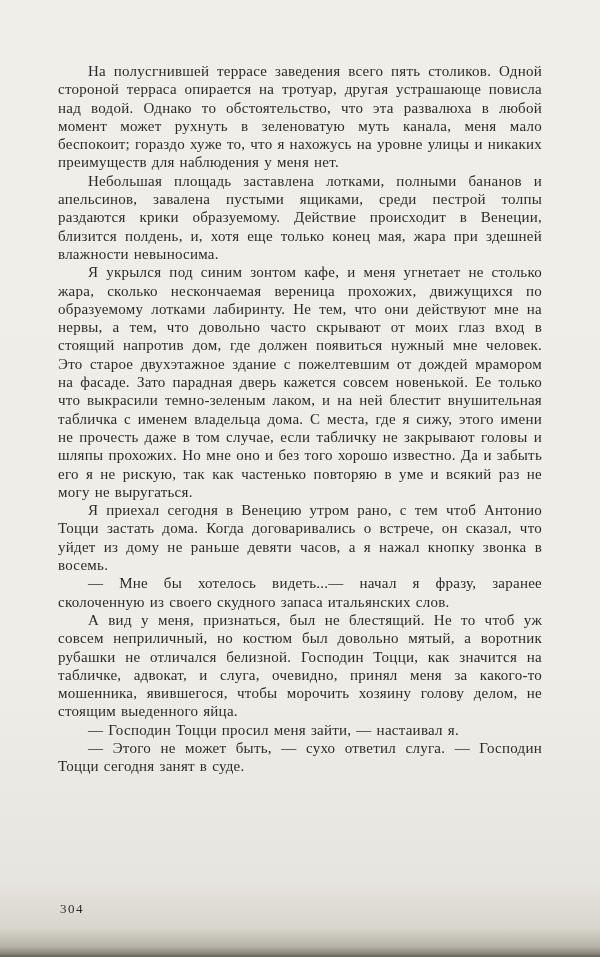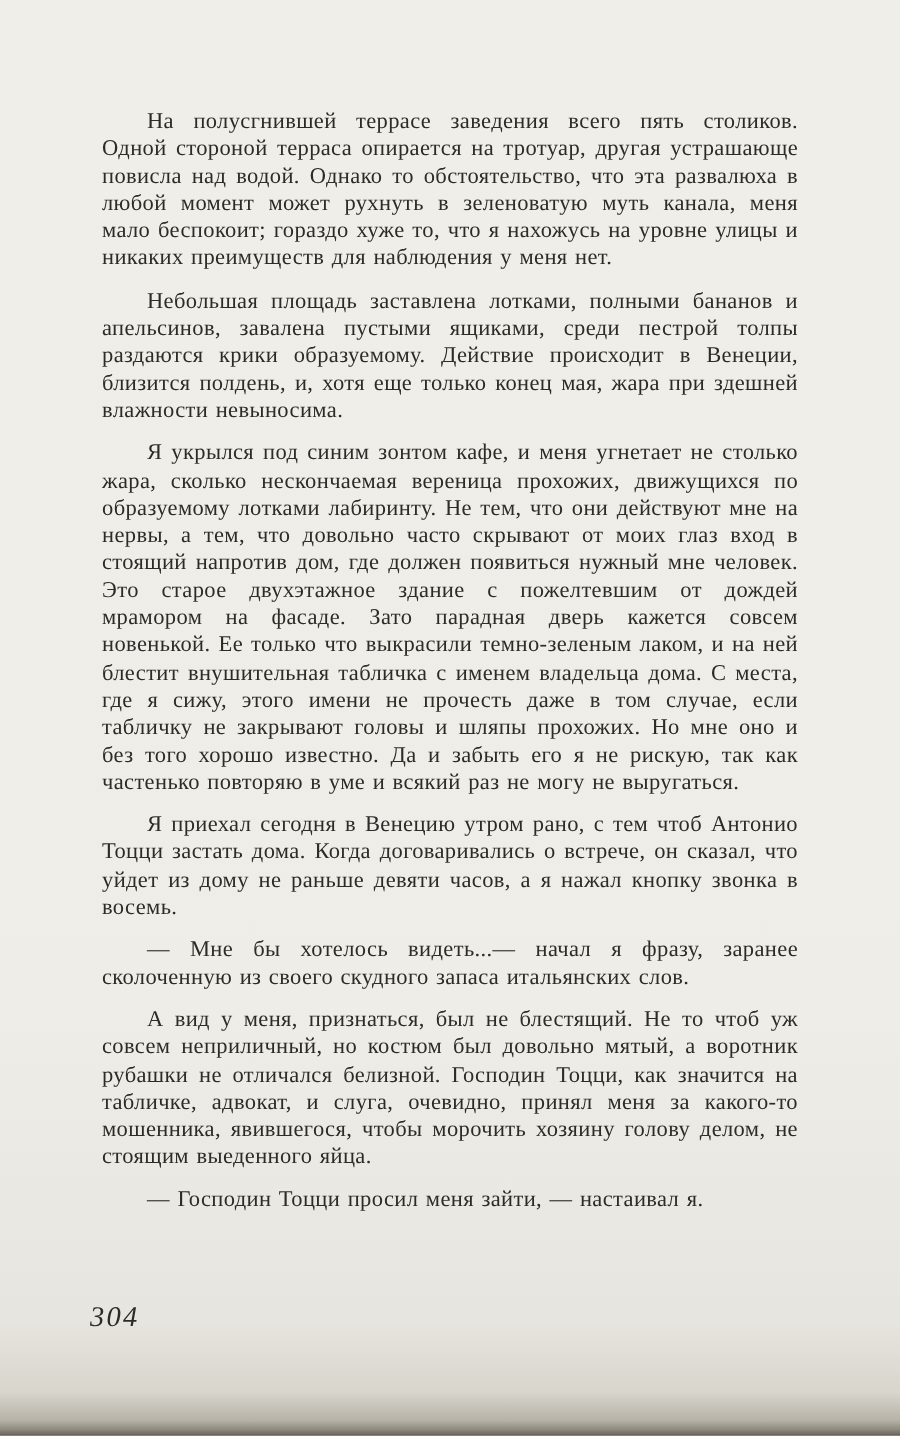--- a/index.html
+++ b/index.html
@@ -25,31 +25,30 @@
     top: 62px;
     width: 484px;
     color: #2c2b27;
     font-size: 15px;
     line-height: 18.3px;
     text-align: justify;
     letter-spacing: 0.25px;
     word-spacing: 1px;
   }
   .para {
-    margin: 10px;
+    margin: 0;
     text-indent: 30px;
   }
   .page-number {
     position: absolute;
     left: 60px;
-    top: 868px;
-    font-size: 19px;
+    top: 901px;
+    font-size: 13px;
     letter-spacing: 1.5px;
     color: #2c2b27;
-    font-style: italic;
   }
   .bottom-edge {
     position: absolute;
     left: 0;
     right: 0;
     bottom: 0;
     height: 10px;
     background: linear-gradient(to bottom, rgba(60,56,48,0) 0%, rgba(60,56,48,0.25) 60%, rgba(50,46,38,0.55) 100%);
   }
 </style>
@@ -58,16 +57,17 @@
 
 <div class="page">
   <div class="text-block">
     <p class="para">На полусгнившей террасе заведения всего пять столиков. Одной стороной терраса опирается на тротуар, другая устрашающе повисла над водой. Однако то обстоятельство, что эта развалюха в любой момент может рухнуть в зеленоватую муть канала, меня мало беспокоит; гораздо хуже то, что я нахожусь на уровне улицы и никаких преимуществ для наблюдения у меня нет.</p>
     <p class="para">Небольшая площадь заставлена лотками, полными бананов и апельсинов, завалена пустыми ящиками, среди пестрой толпы раздаются крики образуемому. Действие происходит в Венеции, близится полдень, и, хотя еще только конец мая, жара при здешней влажности невыносима.</p>
     <p class="para">Я укрылся под синим зонтом кафе, и меня угнетает не столько жара, сколько нескончаемая вереница прохожих, движущихся по образуемому лотками лабиринту. Не тем, что они действуют мне на нервы, а тем, что довольно часто скрывают от моих глаз вход в стоящий напротив дом, где должен появиться нужный мне человек. Это старое двухэтажное здание с пожелтевшим от дождей мрамором на фасаде. Зато парадная дверь кажется совсем новенькой. Ее только что выкрасили темно-зеленым лаком, и на ней блестит внушительная табличка с именем владельца дома. С места, где я сижу, этого имени не прочесть даже в том случае, если табличку не закрывают головы и шляпы прохожих. Но мне оно и без того хорошо известно. Да и забыть его я не рискую, так как частенько повторяю в уме и всякий раз не могу не выругаться.</p>
     <p class="para">Я приехал сегодня в Венецию утром рано, с тем чтоб Антонио Тоцци застать дома. Когда договаривались о встрече, он сказал, что уйдет из дому не раньше девяти часов, а я нажал кнопку звонка в восемь.</p>
     <p class="para">— Мне бы хотелось видеть...— начал я фразу, заранее сколоченную из своего скудного запаса итальянских слов.</p>
     <p class="para">А вид у меня, признаться, был не блестящий. Не то чтоб уж совсем неприличный, но костюм был довольно мятый, а воротник рубашки не отличался белизной. Господин Тоцци, как значится на табличке, адвокат, и слуга, очевидно, принял меня за какого-то мошенника, явившегося, чтобы морочить хозяину голову делом, не стоящим выеденного яйца.</p>
     <p class="para">— Господин Тоцци просил меня зайти, — настаивал я.</p>
+    <p class="para">— Этого не может быть, — сухо ответил слуга. — Господин Тоцци сегодня занят в суде.</p>
   </div>
   <div class="page-number">304</div>
   <div class="bottom-edge"></div>
 </div>
 
 </body></html>

